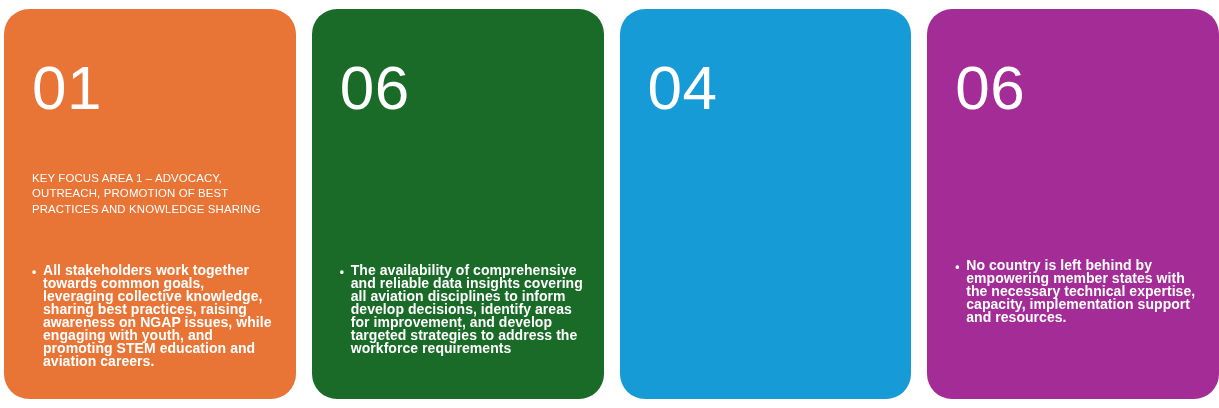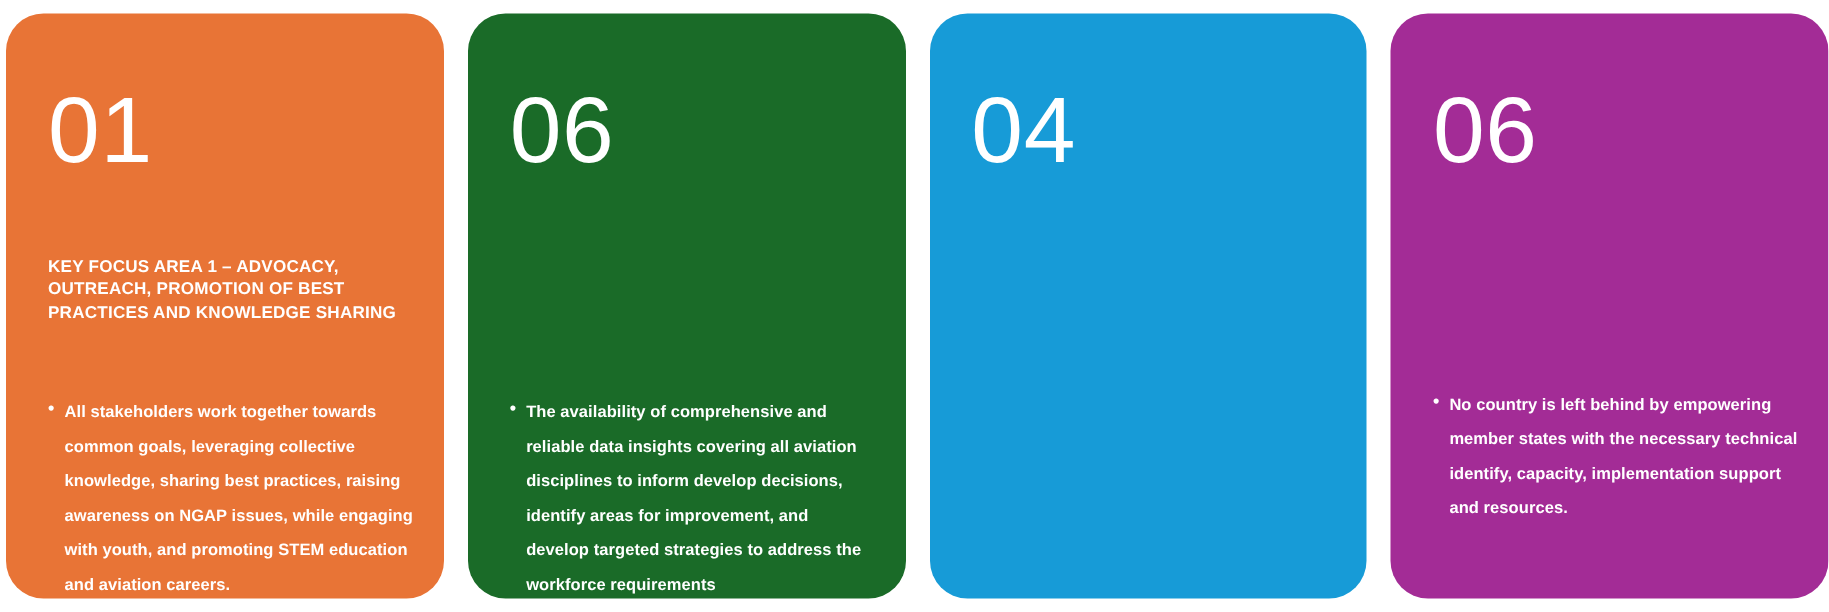--- a/index.html
+++ b/index.html
@@ -53,21 +53,21 @@
     color: #ffffff;
     white-space: nowrap;
   }
 
   .card-heading {
     position: absolute;
     left: 28px;
     top: 162px;
     width: 234px;
     font-family: "Liberation Sans", sans-serif;
-    font-weight: 700;
+    font-weight: 400;
     font-size: 11.4px;
     line-height: 15.4px;
     letter-spacing: 0.15px;
     color: #ffffff;
     text-transform: uppercase;
     margin: 0;
   }
 
   .card-bullets {
     position: absolute;
@@ -76,22 +76,22 @@
     margin: 0;
     padding: 0;
     list-style: none;
   }
 
   .card-bullets li {
     position: relative;
     padding-left: 11px;
     font-family: "Liberation Sans", sans-serif;
     font-weight: 700;
-    font-size: 11px;
-    line-height: 23px;
+    font-size: 14px;
+    line-height: 13px;
     letter-spacing: 0.05px;
     color: #ffffff;
   }
 
   .card-bullets li::before {
     content: "\2022";
     position: absolute;
     left: 0;
     top: 0;
     font-size: 12px;
@@ -125,17 +125,17 @@
     </ul>
   </section>
 
   <section class="card" data-card-index="2" style="background-color: rgb(23, 155, 215);">
     <div class="card-number">04</div>
   </section>
 
   <section class="card" data-card-index="3" style="background-color: rgb(163, 44, 150);">
     <div class="card-number">06</div>
     <ul class="card-bullets">
-      <li>No country is left behind by empowering member states with the necessary technical identify, capacity, implementation support and resources.</li>
+      <li>No country is left behind by empowering member states with the necessary technical expertise, capacity, implementation support and resources.</li>
     </ul>
   </section>
 
 </div>
 
 </body></html>

